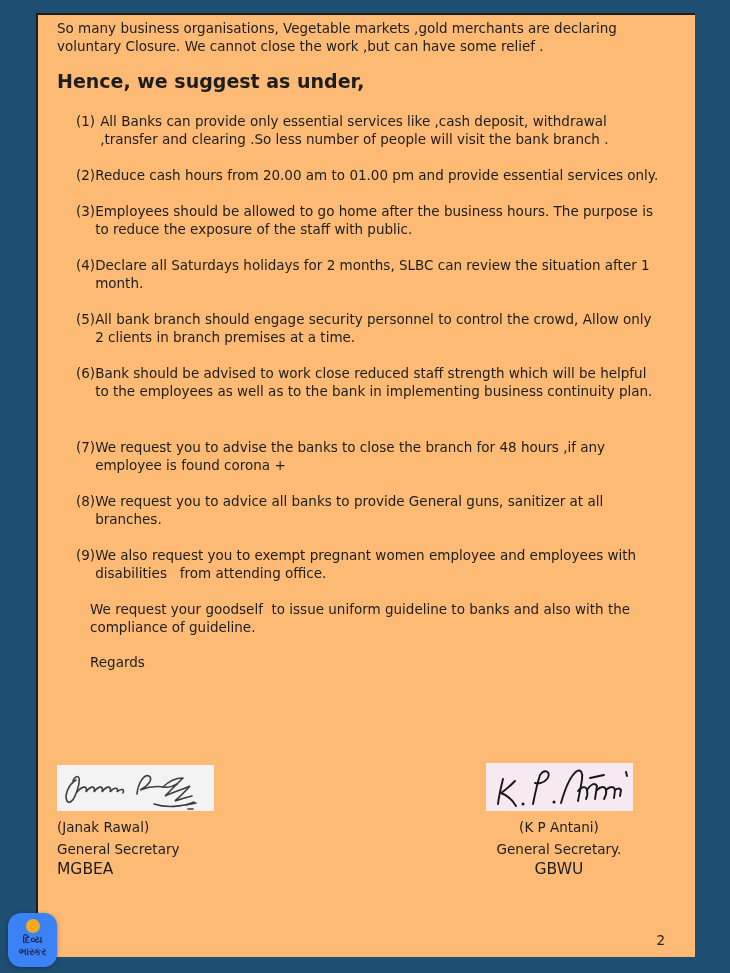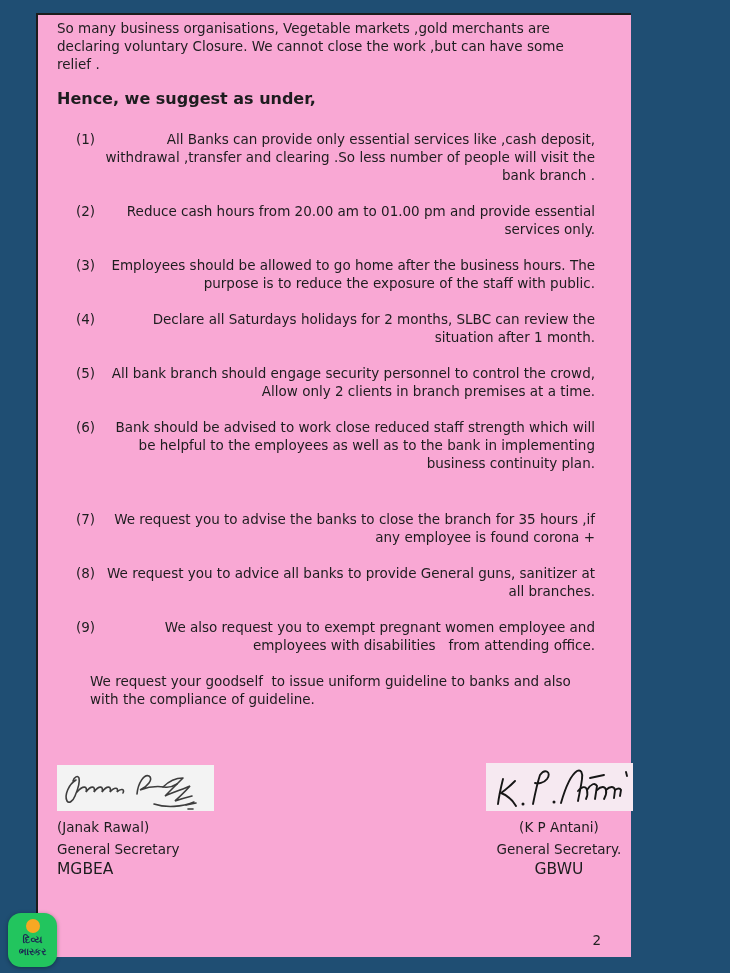--- a/index.html
+++ b/index.html
@@ -5,57 +5,57 @@
   html,body { margin:0; padding:0; }
   body {
     width:730px; height:973px;
     background:#1f4e73;
     position:relative;
     overflow:hidden;
     font-family:"DejaVu Sans","Liberation Sans",sans-serif;
   }
   .page {
     position:absolute; left:36px; top:13px;
-    width:595px; height:944px;
-    background:#f9a8d4;
+    width:659px; height:944px;
+    background:#fdba74;
     border-top:2px solid #1c1c1c;
     border-left:2px solid #1c1c1c;
     box-sizing:border-box;
     color:#1d1d1f;
     font-size:13.5px;
     line-height:18px;
   }
   .intro   { margin:4px 40px 0 19px; }
-  .heading { margin:17px 40px 0 19px; font-weight:bold; font-size:16px; }
+  .heading { margin:17px 40px 0 19px; font-weight:bold; font-size:19px; }
   .items   { list-style:none; margin:22px 36px 0 38px; padding:0; }
   .item    { display:flex; margin:0 0 18px 0; }
   .item.gap-before { margin-top:38px; }
   .marker  { flex:0 0 auto; white-space:pre; }
-  .itext   { flex:1 1 auto; white-space:pre-wrap;text-align:right; }
+  .itext   { flex:1 1 auto; white-space:pre-wrap; }
   .item-first .itext { padding-left:5px; }
   .closing { margin:14px 42px 0 52px; white-space:pre-wrap; }
   .regards { margin:17px 42px 0 52px; }
 
   .sig-row { position:absolute; left:0; top:748px; right:0; height:130px; }
   .sig-col { position:absolute; }
   .sig-col.left  { left:19px; top:2px; width:240px; text-align:left; }
   .sig-col.right { left:436px; top:0; width:170px; text-align:center; }
   .sig-img.gray { width:157px; height:46px; background:#f3f3f3; }
   .sig-img.pink { width:147px; height:48px; background:#f6e9f1; margin:0 auto; }
   .sig-img svg { display:block; width:100%; height:100%; }
   .sig-name  { margin-top:7px; }
   .sig-title { margin-top:4px; }
   .sig-org   { margin-top:2px; font-size:15.5px; }
 
   .page-number { position:absolute; right:30px; bottom:8px; font-size:13.5px; color:#222; }
 
   .logo {
     position:absolute; left:8px; top:913px;
     width:49px; height:54px;
-    background:#22c55e;
+    background:#3b82f6;
     border-radius:13px;
     box-shadow:0 1px 4px rgba(0,0,0,0.35);
     text-align:center;
     overflow:hidden;
   }
   .logo-sun {
     width:14px; height:14px; border-radius:50%;
     background:#f7a823;
     margin:6px auto 1px auto;
   }
@@ -96,34 +96,35 @@
     <li class="item">
       <span class="marker">(5)</span>
       <span class="itext">All bank branch should engage security personnel to control the crowd, Allow only 2 clients in branch premises at a time.</span>
     </li>
     <li class="item">
       <span class="marker">(6)</span>
       <span class="itext">Bank should be advised to work close reduced staff strength which will be helpful to the employees as well as to the bank in implementing business continuity plan.</span>
     </li>
     <li class="item gap-before">
       <span class="marker">(7)</span>
-      <span class="itext">We request you to advise the banks to close the branch for 35 hours ,if any employee is found corona +</span>
+      <span class="itext">We request you to advise the banks to close the branch for 48 hours ,if any employee is found corona +</span>
     </li>
     <li class="item">
       <span class="marker">(8)</span>
       <span class="itext">We request you to advice all banks to provide General guns, sanitizer at all branches.</span>
     </li>
     <li class="item">
       <span class="marker">(9)</span>
       <span class="itext">We also request you to exempt pregnant women employee and employees with disabilities   from attending office.</span>
     </li>
   </ol>
 
   <p class="closing">We request your goodself  to issue uniform guideline to banks and also with the compliance of guideline.</p>
 
+  <p class="regards">Regards</p>
 
   <div class="sig-row">
 
     <div class="sig-col left">
       <div class="sig-img gray">
         <svg viewBox="0 0 157 46">
           <g fill="none" stroke="#3d3d3d" stroke-width="1.6" stroke-linecap="round">
             <path d="M19,15 C12,19 7,30 10,36 C12,39 16,36 18,31 C21,24 23,17 22,13 C21,10 17,12 16,16"></path>
             <path d="M20,27 C26,20 31,21 29,27 C34,20 39,21 37,27 C42,20 47,21 45,27 C50,20 55,21 53,27 C58,21 62,23 60,27 C64,23 68,24 66,28"></path>
             <path d="M80,29 C81,18 87,9 92,11 C97,14 90,22 83,25 C91,22 100,21 107,22 C113,23 117,21 120,19"></path>

